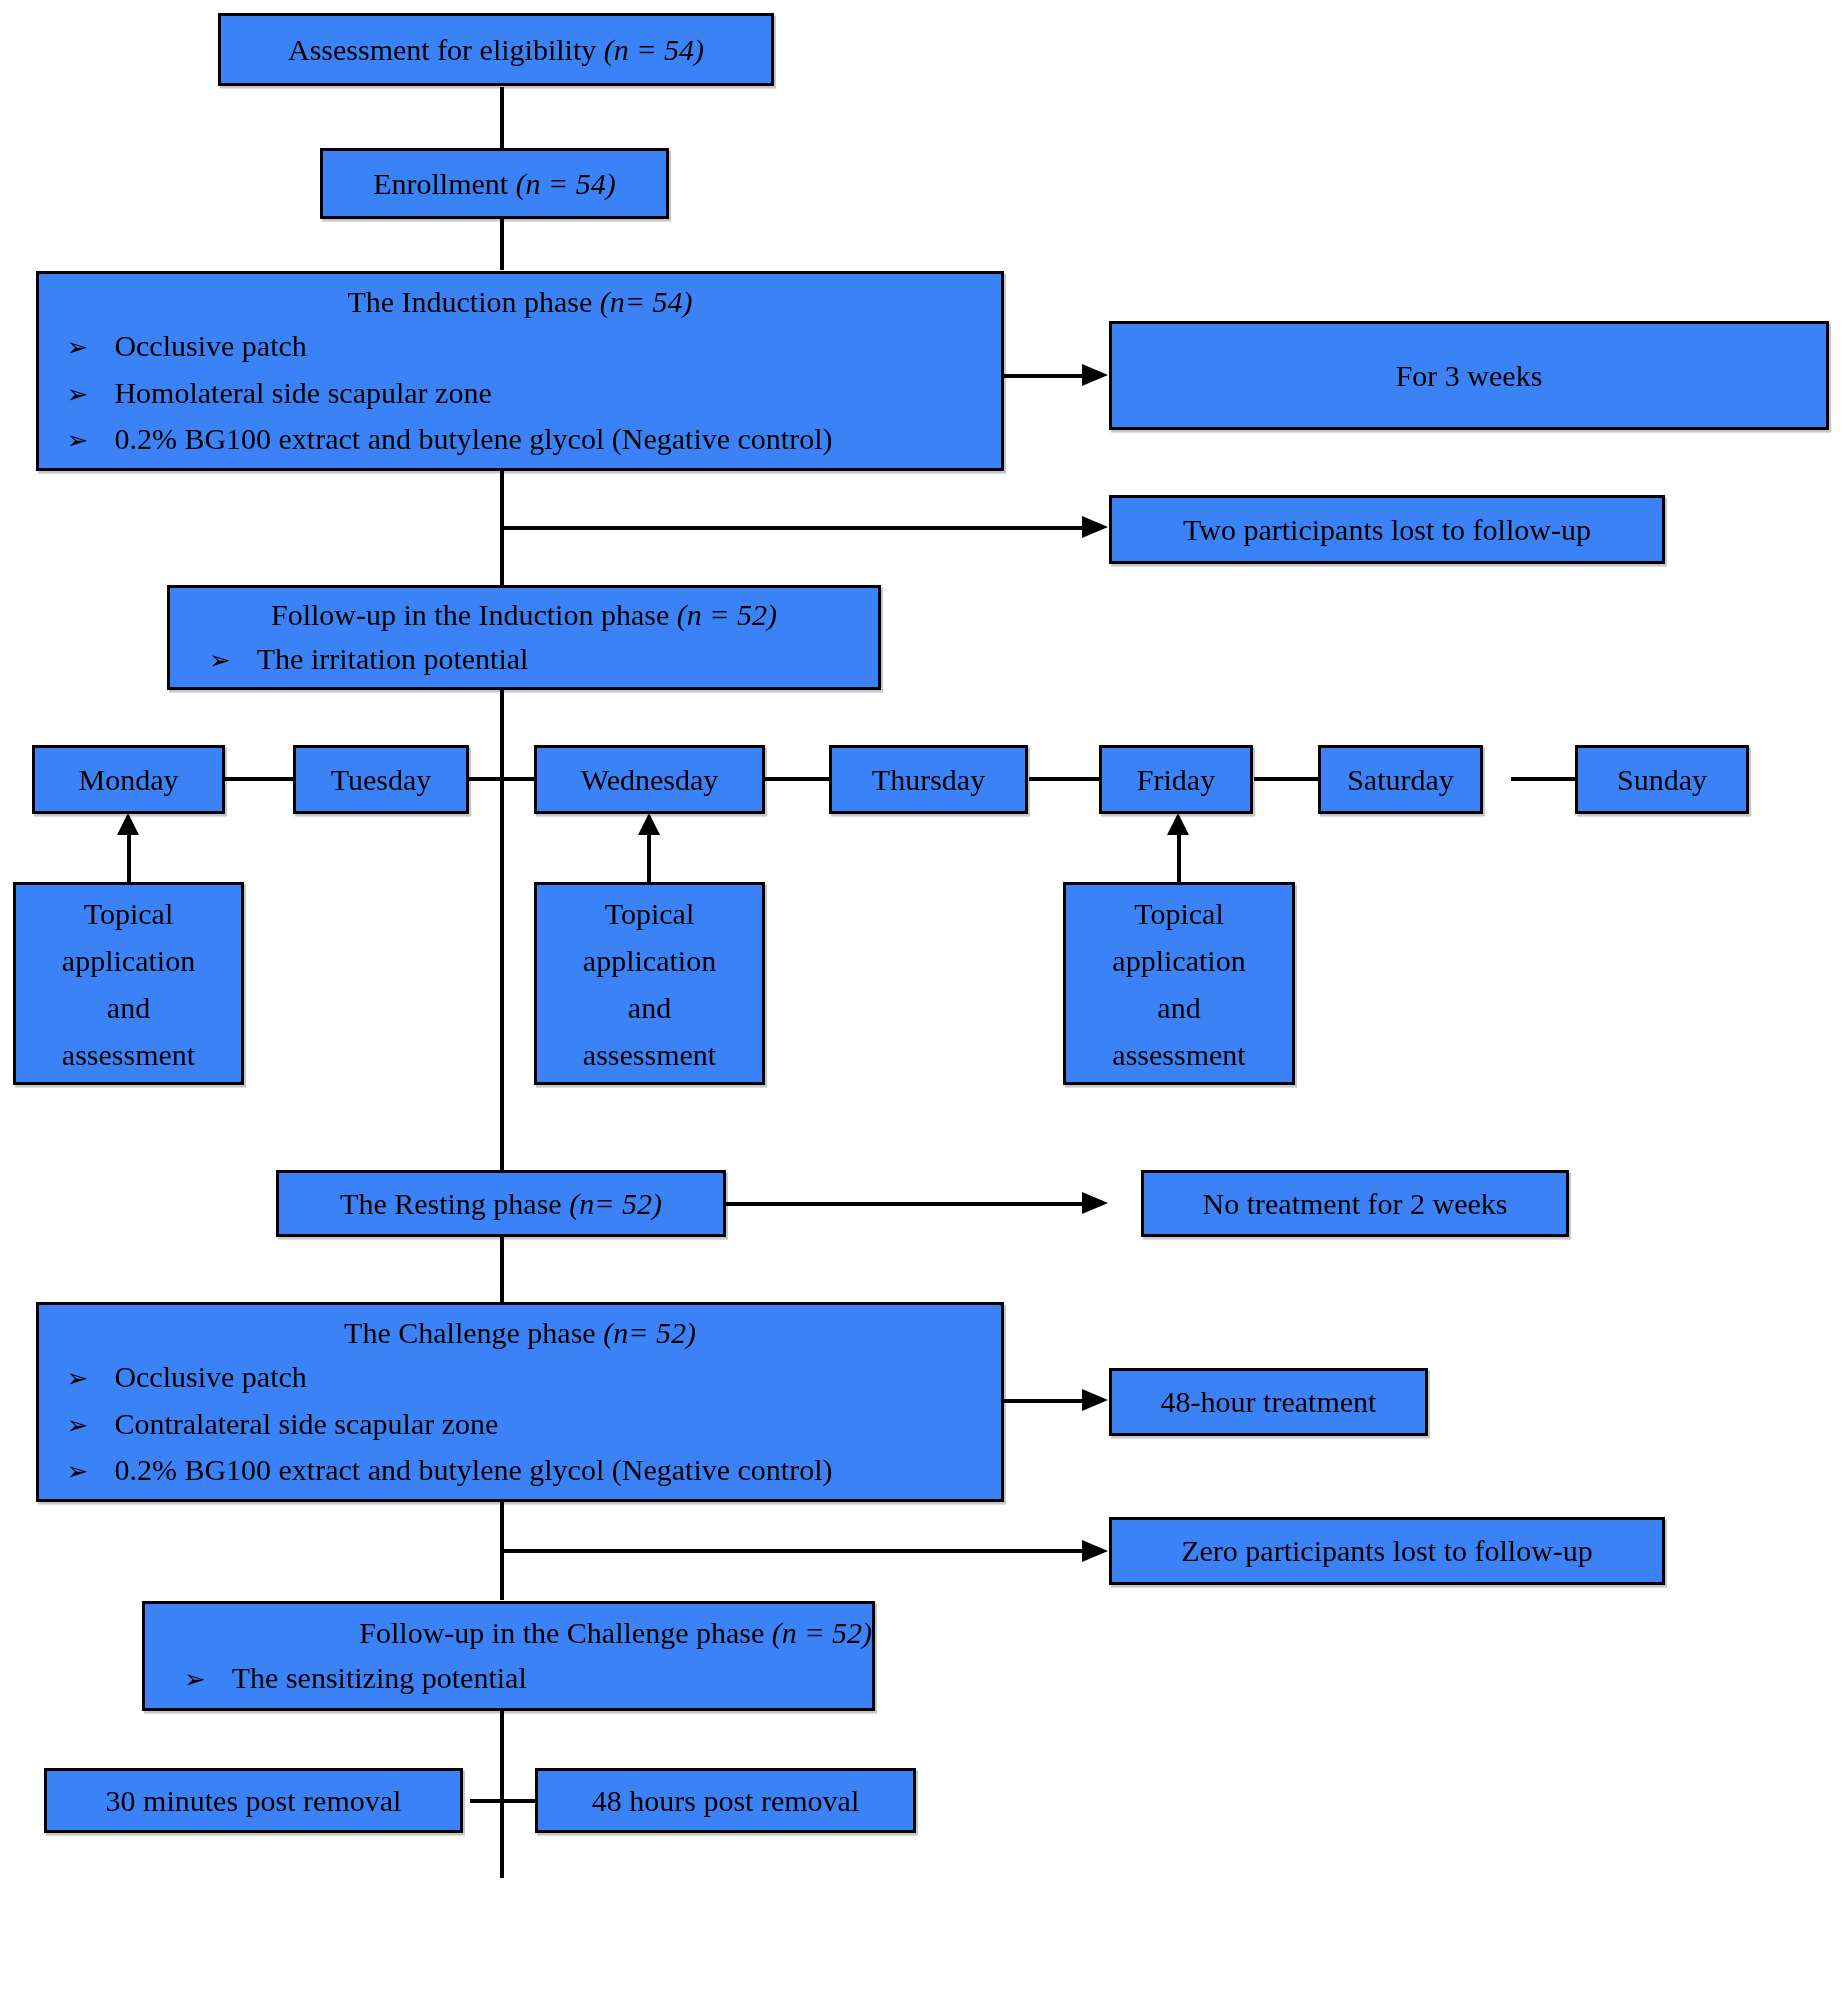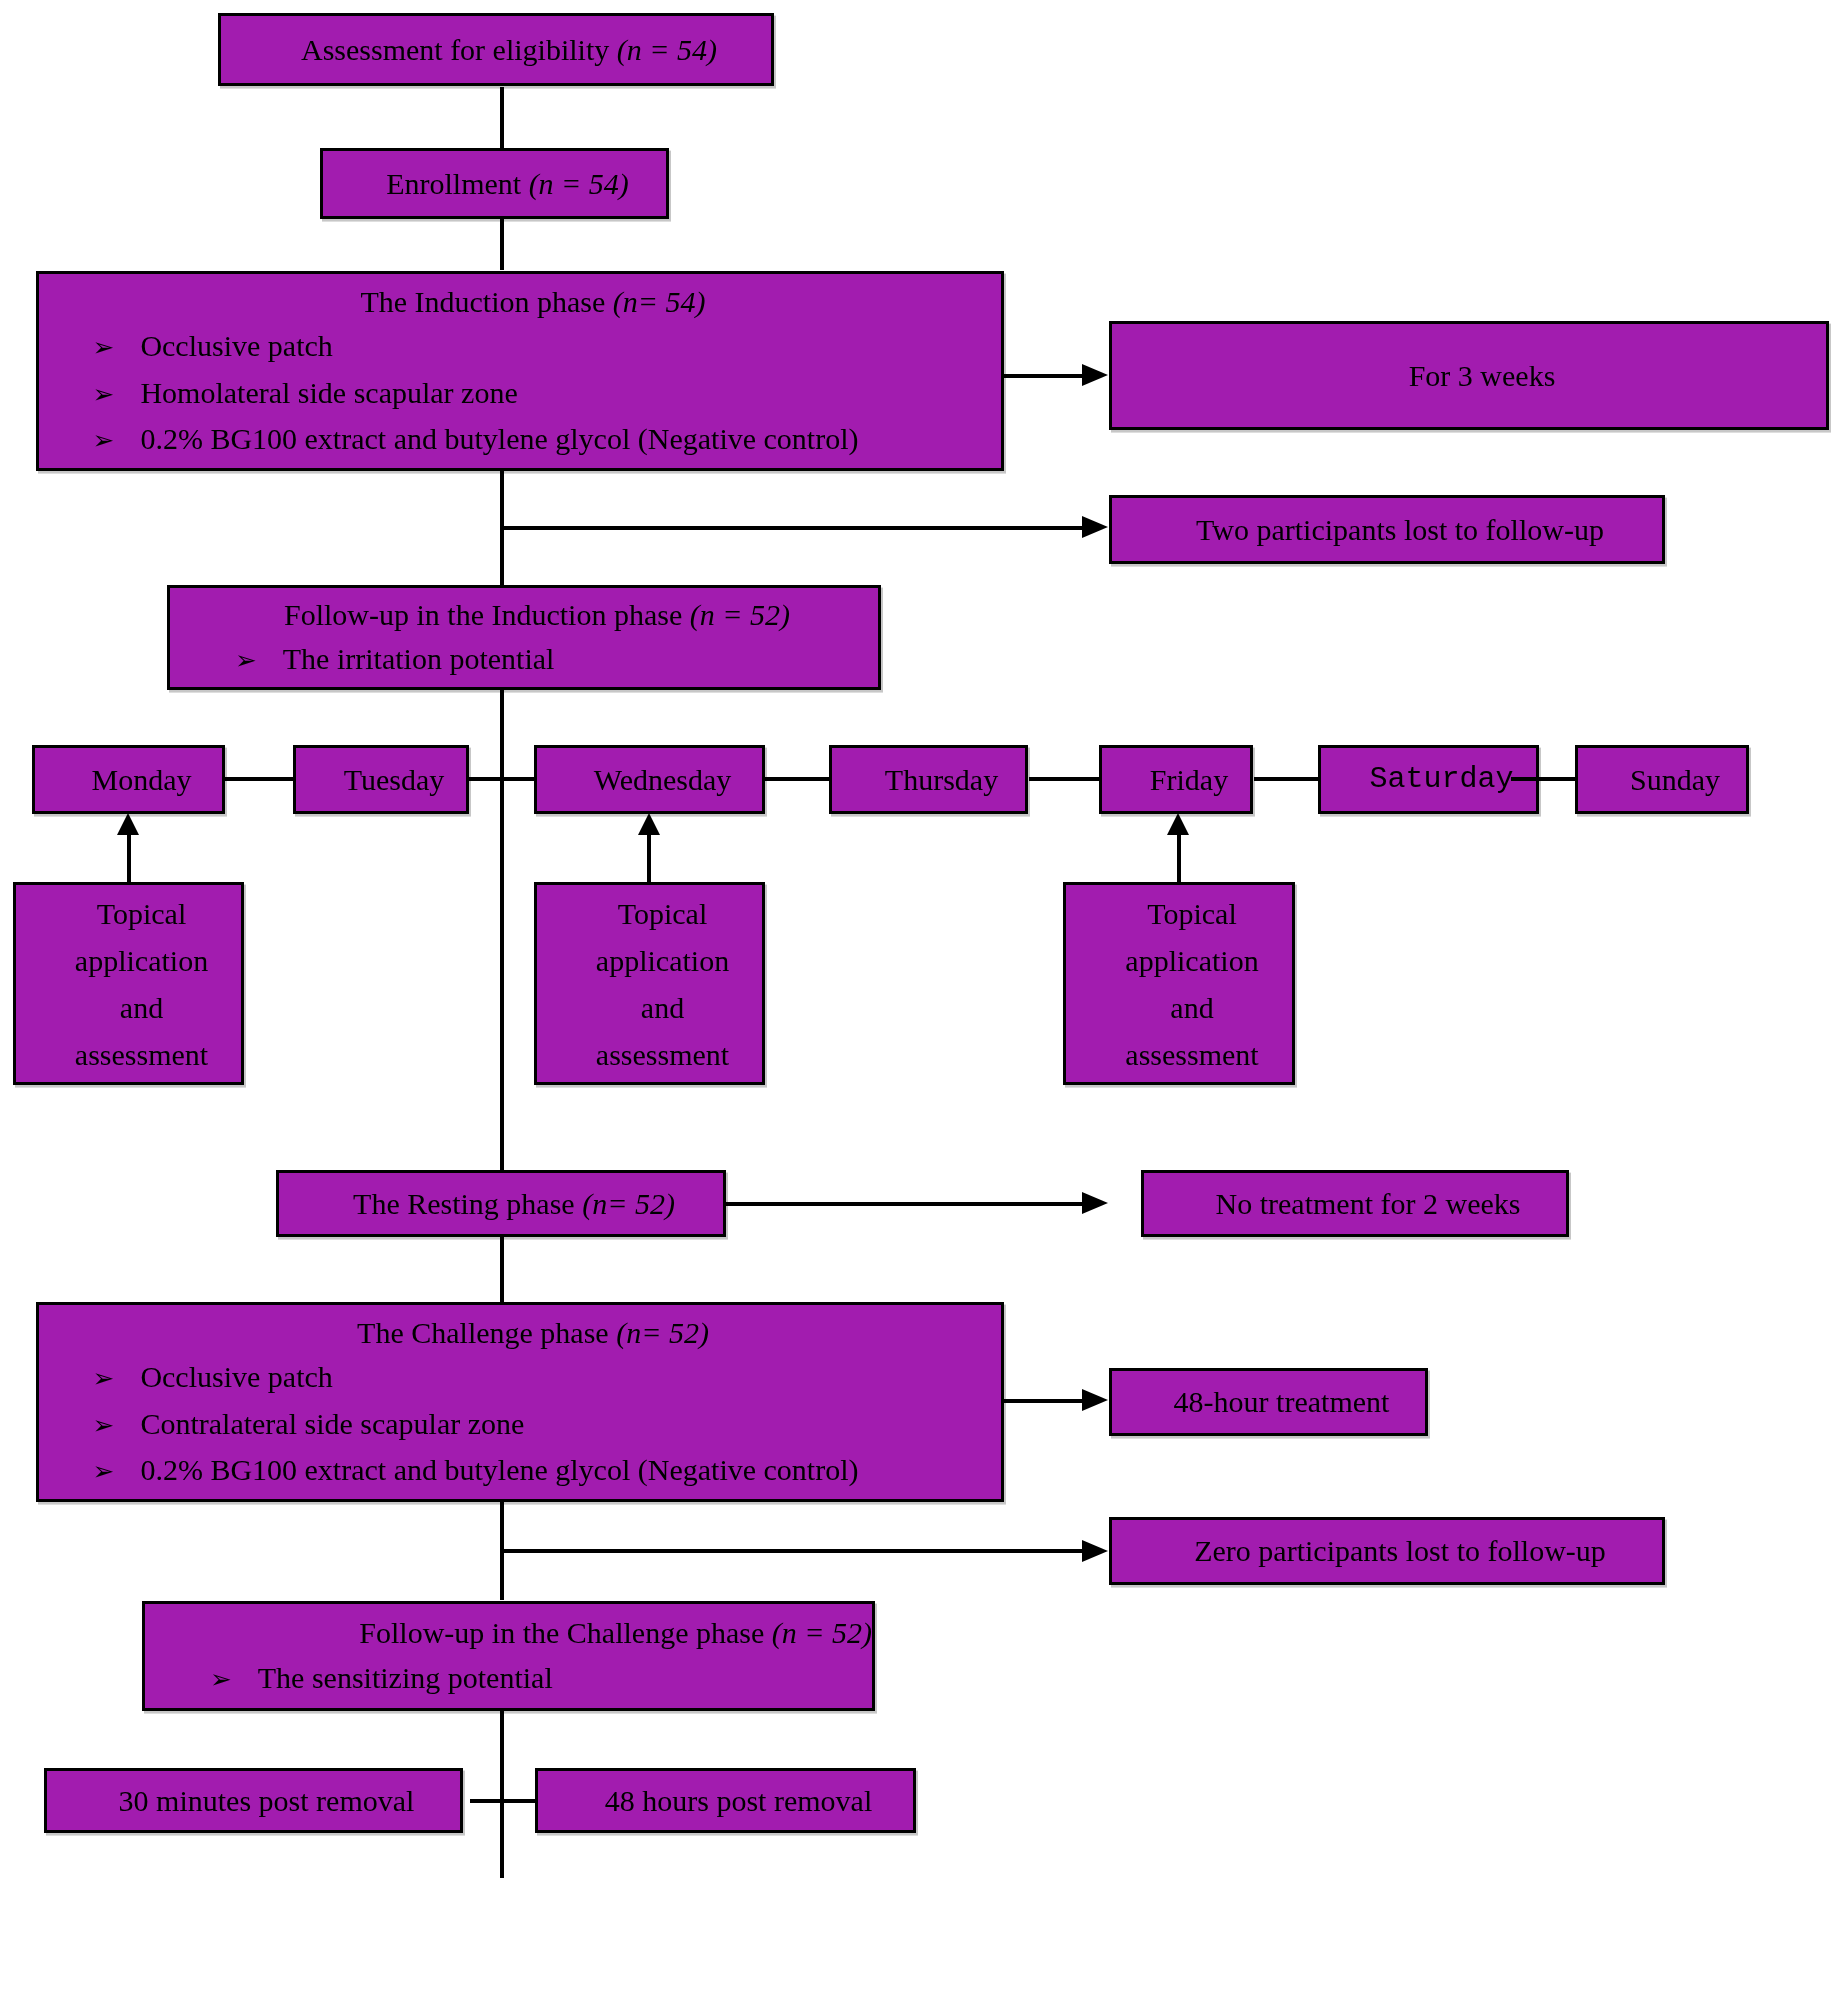--- a/index.html
+++ b/index.html
@@ -2,31 +2,30 @@
 <html style="font-size:10.5px"><head>
 <meta charset="utf-8">
 <style>
   * { margin: 0; padding: 0; box-sizing: border-box; }
   html, body { background: #ffffff; }
   body { font-family: "Liberation Serif", "DejaVu Serif", serif; color: #000; }
   #figure { position: relative; width: 1843px; height: 1995px; background: #fff; overflow: hidden; }
 
   .box {
     position: absolute;
-    background: #a21caf;
+    background: #3b82f6;
     border: 3.9px solid #000;
     box-shadow: 2px 2.6px 0 rgba(0,0,0,0.22);
     display: flex;
     flex-direction: column;
     align-items: center;
     justify-content: center;
     text-align: center;
     font-size: 30px;
     line-height: 1.5;
-    padding-left: 26px;
   }
   .it { font-style: italic; }
 
   .title-line { line-height: 1.45; }
   .bullets { align-self: stretch; text-align: left; padding-left: 27.6px; }
   .bullet-row { display: flex; align-items: baseline; gap: 26px; line-height: 1.55; }
   .bullet-glyph { font-family: "DejaVu Sans", sans-serif; font-size: 26px; flex: 0 0 auto; }
   .bullet-indent { padding-left: 39px; }
 
   .topical-line { line-height: 47px; }
@@ -118,21 +117,21 @@
   </div>
   <div class="box" style="left:534px; top:745px; width:231px; height:69px;">
     <div>Wednesday</div>
   </div>
   <div class="box" style="left:829px; top:745px; width:199px; height:69px;">
     <div>Thursday</div>
   </div>
   <div class="box" style="left:1099px; top:745px; width:154px; height:69px;">
     <div>Friday</div>
   </div>
-  <div class="box" style="left:1318px; top:745px; width:221px; height:69px;font-family:Liberation Mono, monospace;">
+  <div class="box" style="left:1318px; top:745px; width:165px; height:69px;">
     <div>Saturday</div>
   </div>
   <div class="box" style="left:1575px; top:745px; width:174px; height:69px;">
     <div>Sunday</div>
   </div>
 
   <div class="box" style="left:13px; top:882px; width:231px; height:203px;">
     <div class="topical-line">Topical</div>
     <div class="topical-line">application</div>
     <div class="topical-line">and</div>

